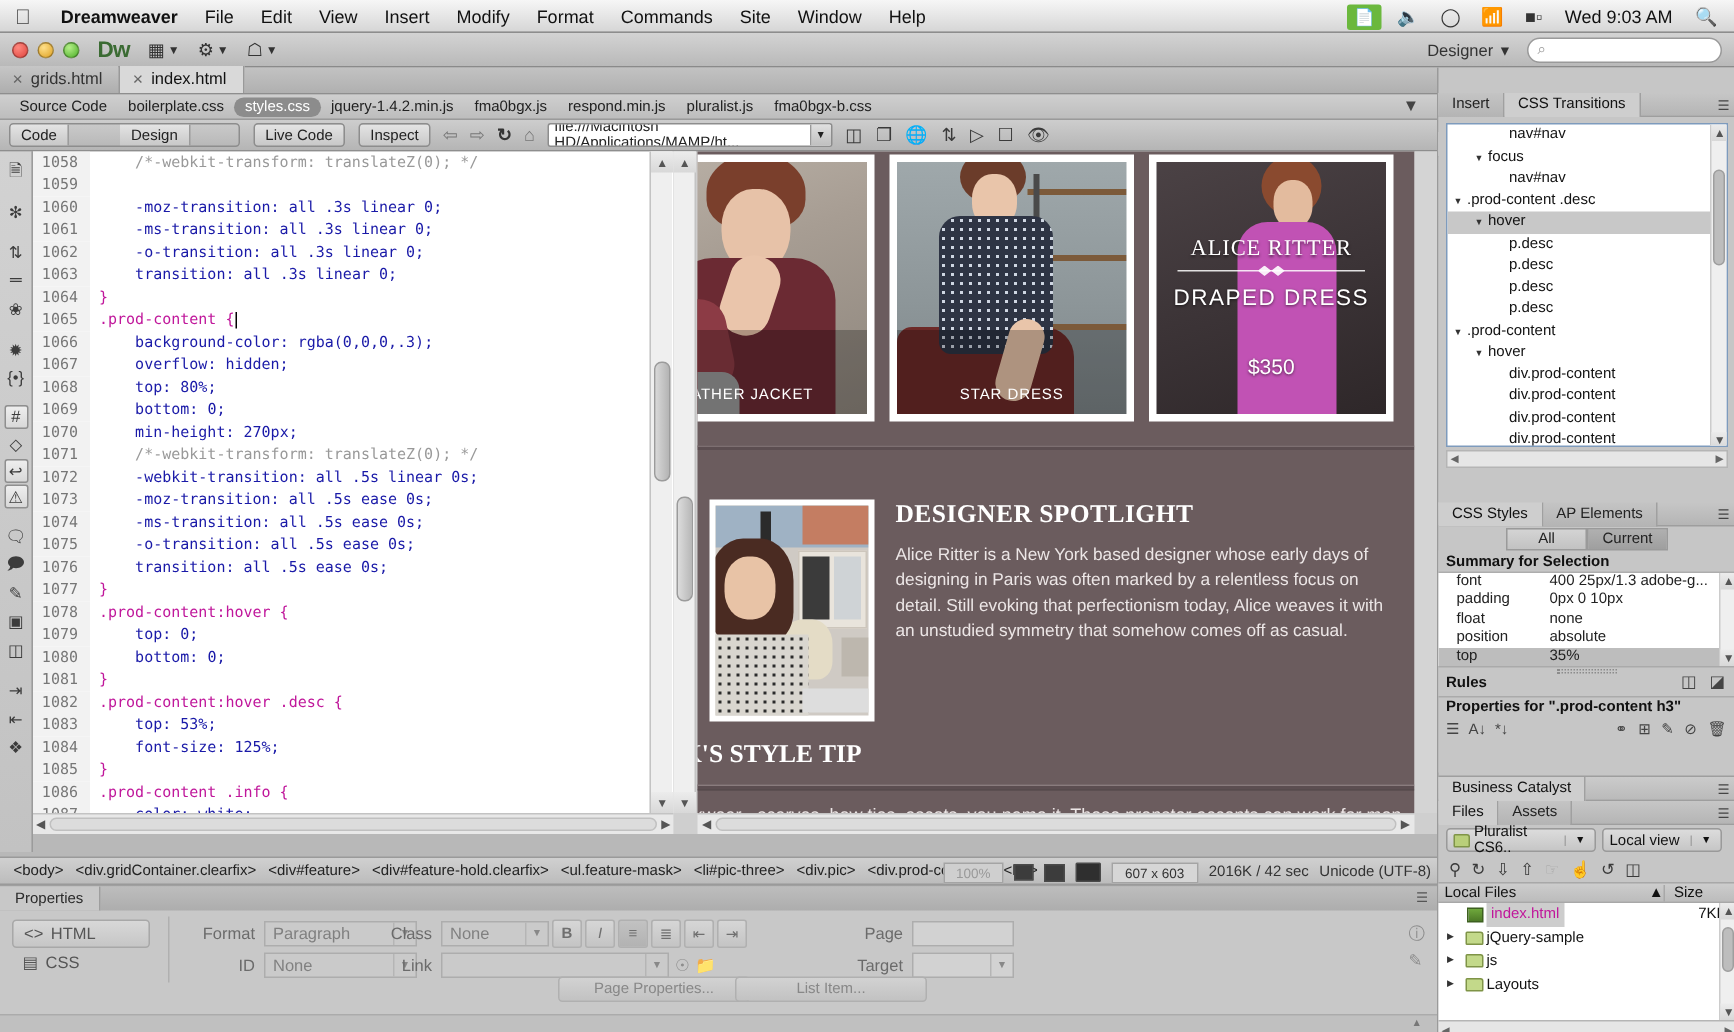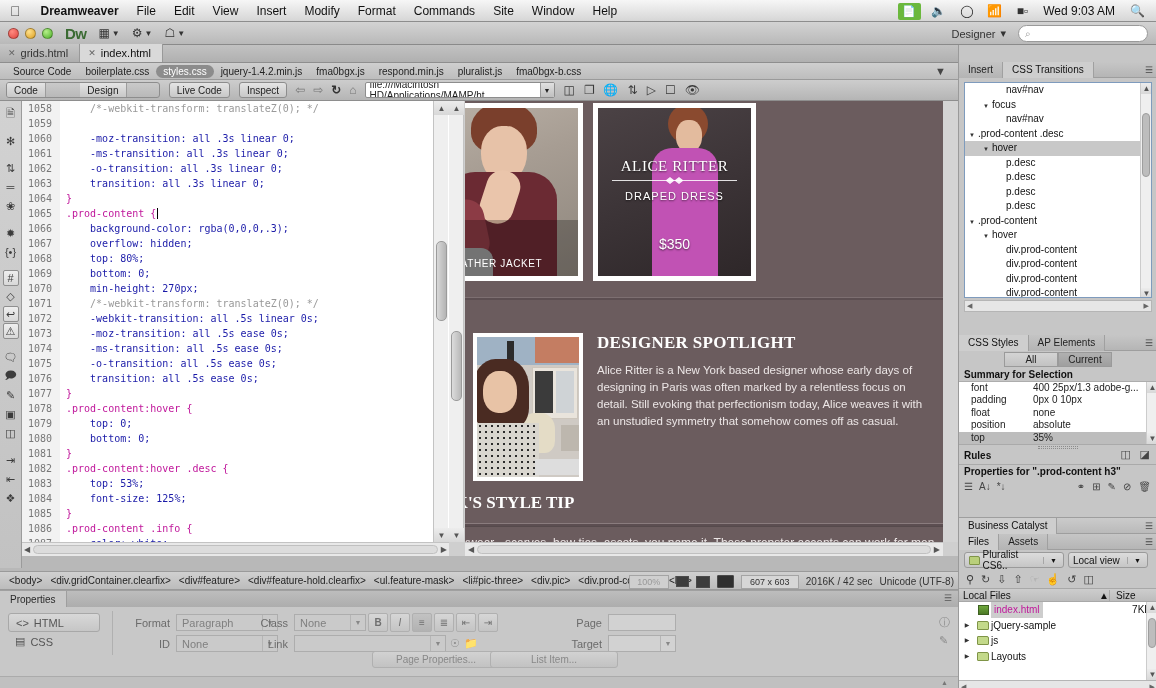--- a/index.html
+++ b/index.html
@@ -206,21 +206,21 @@
   .ph3 .figure { position:absolute; left:44px; top:0; width:78px; height:100%; }
   .ph3 .hair3 { position:absolute; left:26px; top:-4px; width:40px; height:40px; background:#8a4a2f; border-radius:50%; }
   .ph3 .face3 { position:absolute; left:34px; top:12px; width:26px; height:32px; background:#e3bb9e; border-radius:45%; }
   .ph3 .dress3 { position:absolute; left:10px; top:40px; width:66px; height:140px; background:#c152b4; border-radius:20px 20px 6px 6px; }
   .ph3 .ttl { position:absolute; left:0; right:0; top:50px; text-align:center;
     color:#fff; font-family:"Liberation Serif",serif; font-size:15px; letter-spacing:.6px; text-shadow:0 1px 2px rgba(0,0,0,.6); }
   .ph3 .rule { position:absolute; left:14px; right:14px; top:72px; height:1px; background:rgba(255,255,255,.85); }
   .ph3 .rule:after { content:""; position:absolute; left:50%; top:-3px; margin-left:-9px;
     width:18px; height:7px; background:rgba(255,255,255,.9); clip-path:polygon(0 50%,25% 0,50% 50%,75% 0,100% 50%,75% 100%,50% 50%,25% 100%); }
   .ph3 .sub { position:absolute; left:0; right:0; top:82px; text-align:center;
-    color:#fff; font-size:11px; letter-spacing:1px; text-shadow:0 1px 2px rgba(0,0,0,.6); }
+    color:#fff; font-size:15px; letter-spacing:1px; text-shadow:0 1px 2px rgba(0,0,0,.6); }
   .ph3 .price { position:absolute; left:0; right:0; top:128px; text-align:center;
     color:#fff; font-size:14px; text-shadow:0 1px 2px rgba(0,0,0,.6); }
 
   .divider { position:absolute; left:0; right:0; height:3px; background:#5c4e51; border-top:1px solid #7d6f71; }
 
   .spot { position:absolute; left:0; top:220px; right:0; }
   .spotpic { position:absolute; left:8px; top:12px; width:110px; height:148px; background:#fff; padding:4px; }
   .spotpic .inner { width:100%; height:100%; position:relative; overflow:hidden; background:#cfcac4; }
   .spotpic .sky { position:absolute; left:0; top:0; right:0; height:28px; background:#9fb2c4; }
   .spotpic .ped { position:absolute; left:30px; top:4px; width:7px; height:20px; background:#2b2b2b; }
@@ -565,20 +565,35 @@
             <span class="face"></span>
             <span class="jacket"></span>
             <span class="arm"></span>
             <span class="sleeve"></span>
             <span class="pants"></span>
             <span class="shade"></span>
             <span class="cap">ATHER JACKET</span>
           </div>
         </div>
         <div class="card">
+          <div class="photo ph2">
+            <span class="shelf"></span>
+            <span class="shelf2"></span>
+            <span class="shelf3"></span>
+            <span class="post"></span>
+            <span class="sofa"></span>
+            <span class="hair"></span>
+            <span class="face"></span>
+            <span class="dress"></span>
+            <span class="leg"></span>
+            <span class="shade"></span>
+            <span class="cap">STAR DRESS</span>
+          </div>
+        </div>
+        <div class="card">
           <div class="photo ph3">
             <div class="figure">
               <span class="hair3"></span>
               <span class="face3"></span>
               <span class="dress3"></span>
             </div>
             <div class="ttl">ALICE RITTER</div>
             <div class="rule"></div>
             <div class="sub">DRAPED DRESS</div>
             <div class="price">$350</div>

